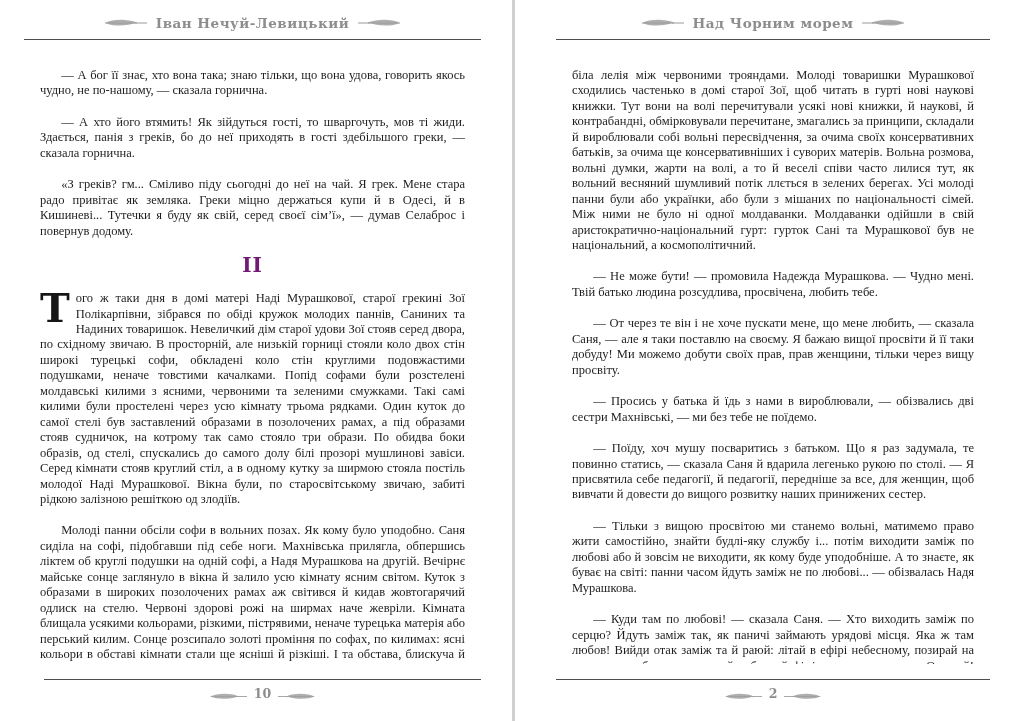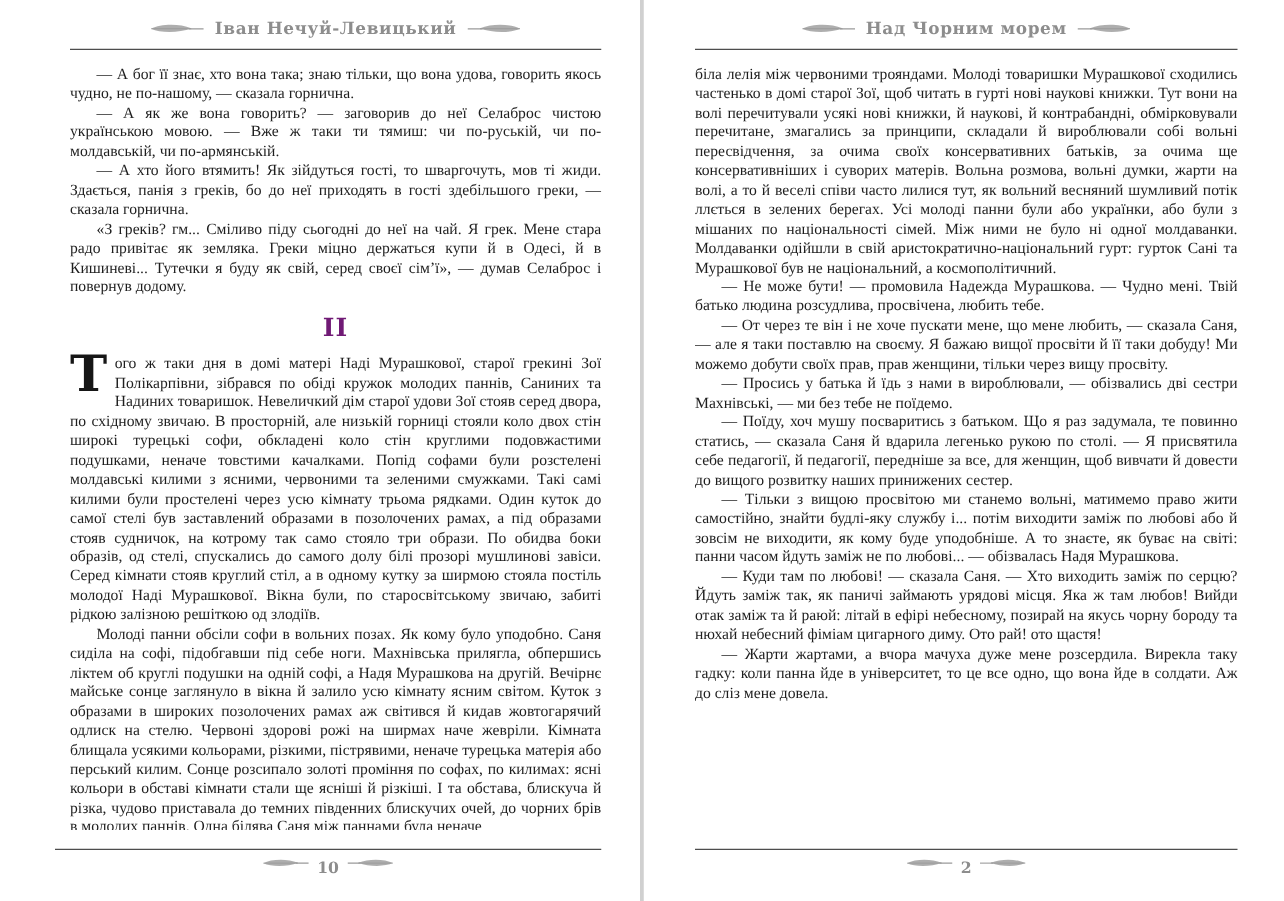--- a/index.html
+++ b/index.html
@@ -17,21 +17,21 @@
     flex: 0 0 512px;
     position: relative;
     box-sizing: border-box;
     height: 721px;
   }
   .page-divider {
     flex: 0 0 3px;
     background: #d0d0d0;
     height: 721px;
   }
-  .page-inner-left  { padding: 13px 31px 0 56px; }
+  .page-inner-left  { padding: 13px 31px 0 24px; }
   .page-inner-right { padding: 13px 37px 0 41px; }
 
   .page-header {
     display: flex;
     align-items: center;
     justify-content: center;
     gap: 9px;
     height: 19px;
     color: #8d8d8d;
     font-weight: bold;
@@ -53,21 +53,21 @@
     height: 612px;
     overflow: hidden;
     font-size: 12.5px;
     line-height: 15.45px;
     color: #1e1e1e;
     text-align: justify;
     hyphens: auto;
     -webkit-hyphens: auto;
   }
   .page-body p {
-    margin: 0;
+    margin: 16px;
     text-indent: 1.7em;
   }
   .page-body p.noindent { text-indent: 0; }
 
   .chapter-num {
     text-align: center;
     font-family: "DejaVu Serif", serif;
     font-weight: bold;
     font-size: 20px;
     line-height: 20px;
@@ -92,21 +92,21 @@
   }
   .footer-left  { left: 44px; right: 31px; }
   .footer-right { left: 41px; right: 37px; }
   .footer-rule {
     border: none;
     border-top: 1.2px solid #4d4d4d;
     margin: 0 0 6px 0;
   }
   .footer-num {
     display: flex;
-    align-items: flex-start;
+    align-items: flex-end;
     justify-content: center;
     gap: 7px;
     color: #8d8d8d;
     font-weight: bold;
     font-size: 12.5px;
     font-family: "DejaVu Serif", serif;
   }
 </style>
 </head>
 <body>
@@ -129,21 +129,20 @@
               <path d="M44 5 H32" stroke="currentColor" stroke-width="1"></path>
               <path d="M2 5 C9 1.2 24 0.6 34 4.6 C24 8.6 9 8.4 2 5 Z" fill="currentColor" opacity="0.8"></path>
               <path d="M2 5 H34" stroke="currentColor" stroke-width="0.8"></path>
             </svg>
         </span>
       </div>
       <hr class="header-rule">
 
       <div class="page-body">
         <p>— А бог її знає, хто вона така; знаю тільки, що вона удова, говорить якось чудно, не по-нашому, — сказала горнична.</p>
-        <p>— А як же вона говорить? — заговорив до неї Селаброс чистою українською мовою. — Вже ж таки ти тямиш: чи по-руській, чи по-молдавській, чи по-армянській.</p>
         <p>— А хто його втямить! Як зійдуться гості, то шваргочуть, мов ті жиди. Здається, панія з греків, бо до неї приходять в гості здебільшого греки, — сказала горнична.</p>
         <p>«З греків? гм... Сміливо піду сьогодні до неї на чай. Я грек. Мене стара радо привітає як земляка. Греки міцно держаться купи й в Одесі, й в Кишиневі... Тутечки я буду як свій, серед своєї сім’ї», — думав Селаброс і повернув додому.</p>
 
         <div class="chapter-num">II</div>
 
         <p class="noindent"><span class="dropcap">Т</span><span>ого ж таки дня в домі матері Наді Мурашкової, старої грекині Зої Полікарпівни, зібрався по обіді кружок молодих паннів, Саниних та Надиних товаришок. Невеличкий дім старої удови Зої стояв серед двора, по східному звичаю. В просторній, але низькій горниці стояли коло двох стін широкі турецькі софи, обкладені коло стін круглими подовжастими подушками, неначе товстими качалками. Попід софами були розстелені молдавські килими з ясними, червоними та зеленими смужками. Такі самі килими були простелені через усю кімнату трьома рядками. Один куток до самої стелі був заставлений образами в позолочених рамах, а під образами стояв судничок, на котрому так само стояло три образи. По обидва боки образів, од стелі, спускались до самого долу білі прозорі мушлинові завіси. Серед кімнати стояв круглий стіл, а в одному кутку за ширмою стояла постіль молодої Наді Мурашкової. Вікна були, по старосвітському звичаю, забиті рідкою залізною решіткою од злодіїв.</span></p>
 
         <p>Молоді панни обсіли софи в вольних позах. Як кому було уподобно. Саня сиділа на софі, підобгавши під себе ноги. Махнівська прилягла, обпершись ліктем об круглі подушки на одній софі, а Надя Мурашкова на другій. Вечірнє майське сонце заглянуло в вікна й залило усю кімнату ясним світом. Куток з образами в широких позолочених рамах аж світився й кидав жовтогарячий одлиск на стелю. Червоні здорові рожі на ширмах наче жевріли. Кімната блищала усякими кольорами, різкими, пістрявими, неначе турецька матерія або перський килим. Сонце розсипало золоті проміння по софах, по килимах: ясні кольори в обставі кімнати стали ще ясніші й різкіші. І та обстава, блискуча й різка, чудово приставала до темних південних блискучих очей, до чорних брів в молодих паннів. Одна білява Саня між паннами була неначе</p>
       </div>
 

